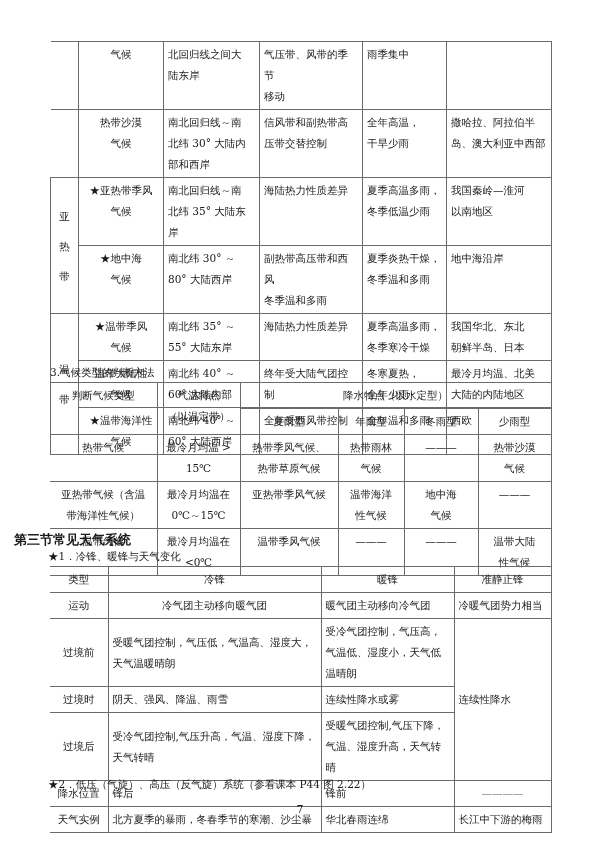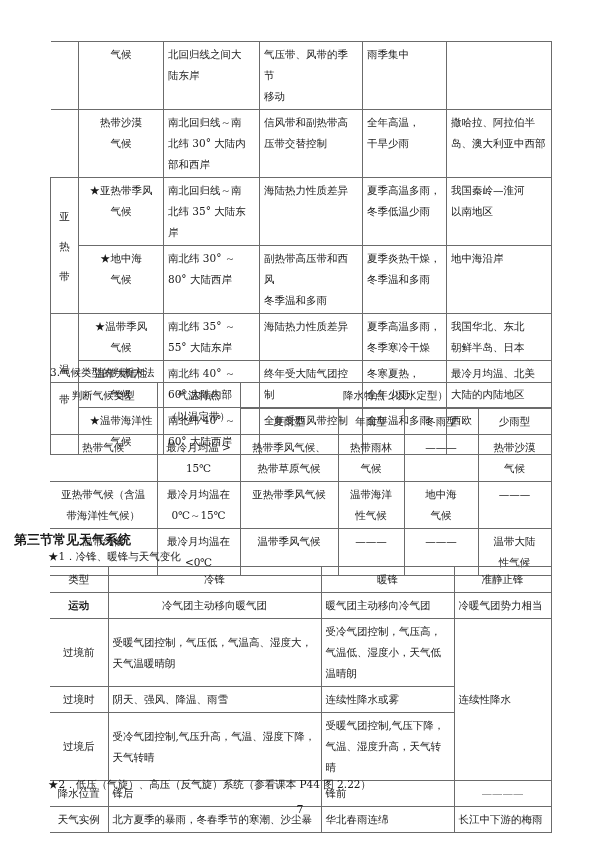--- a/index.html
+++ b/index.html
@@ -292,21 +292,21 @@
       <col style="width:97px">
   </colgroup>
   <tbody>
       <tr style="height:21px;">
     <td class="c" style="border-left:none;"><span>类型</span></td>
     <td class="c"><span>冷锋</span></td>
     <td class="c"><span>暖锋</span></td>
     <td class="c"><span>准静止锋</span></td>
   </tr>
   <tr style="height:21px;">
-    <td class="c" style="border-left:none;font-weight:bold;"><span>运动</span></td>
+    <td class="c" style="border-left:none;"><span>运动</span></td>
     <td class="c"><span>冷气团主动移向暖气团</span></td>
     <td><span>暖气团主动移向冷气团</span></td>
     <td><span>冷暖气团势力相当</span></td>
   </tr>
   <tr style="height:67px;">
     <td class="c vm" style="border-left:none;"><span>过境前</span></td>
     <td class="vm">
           <div>受暖气团控制，气压低，气温高、湿度大，</div>
           <div>天气温暖晴朗</div>
         </td>

